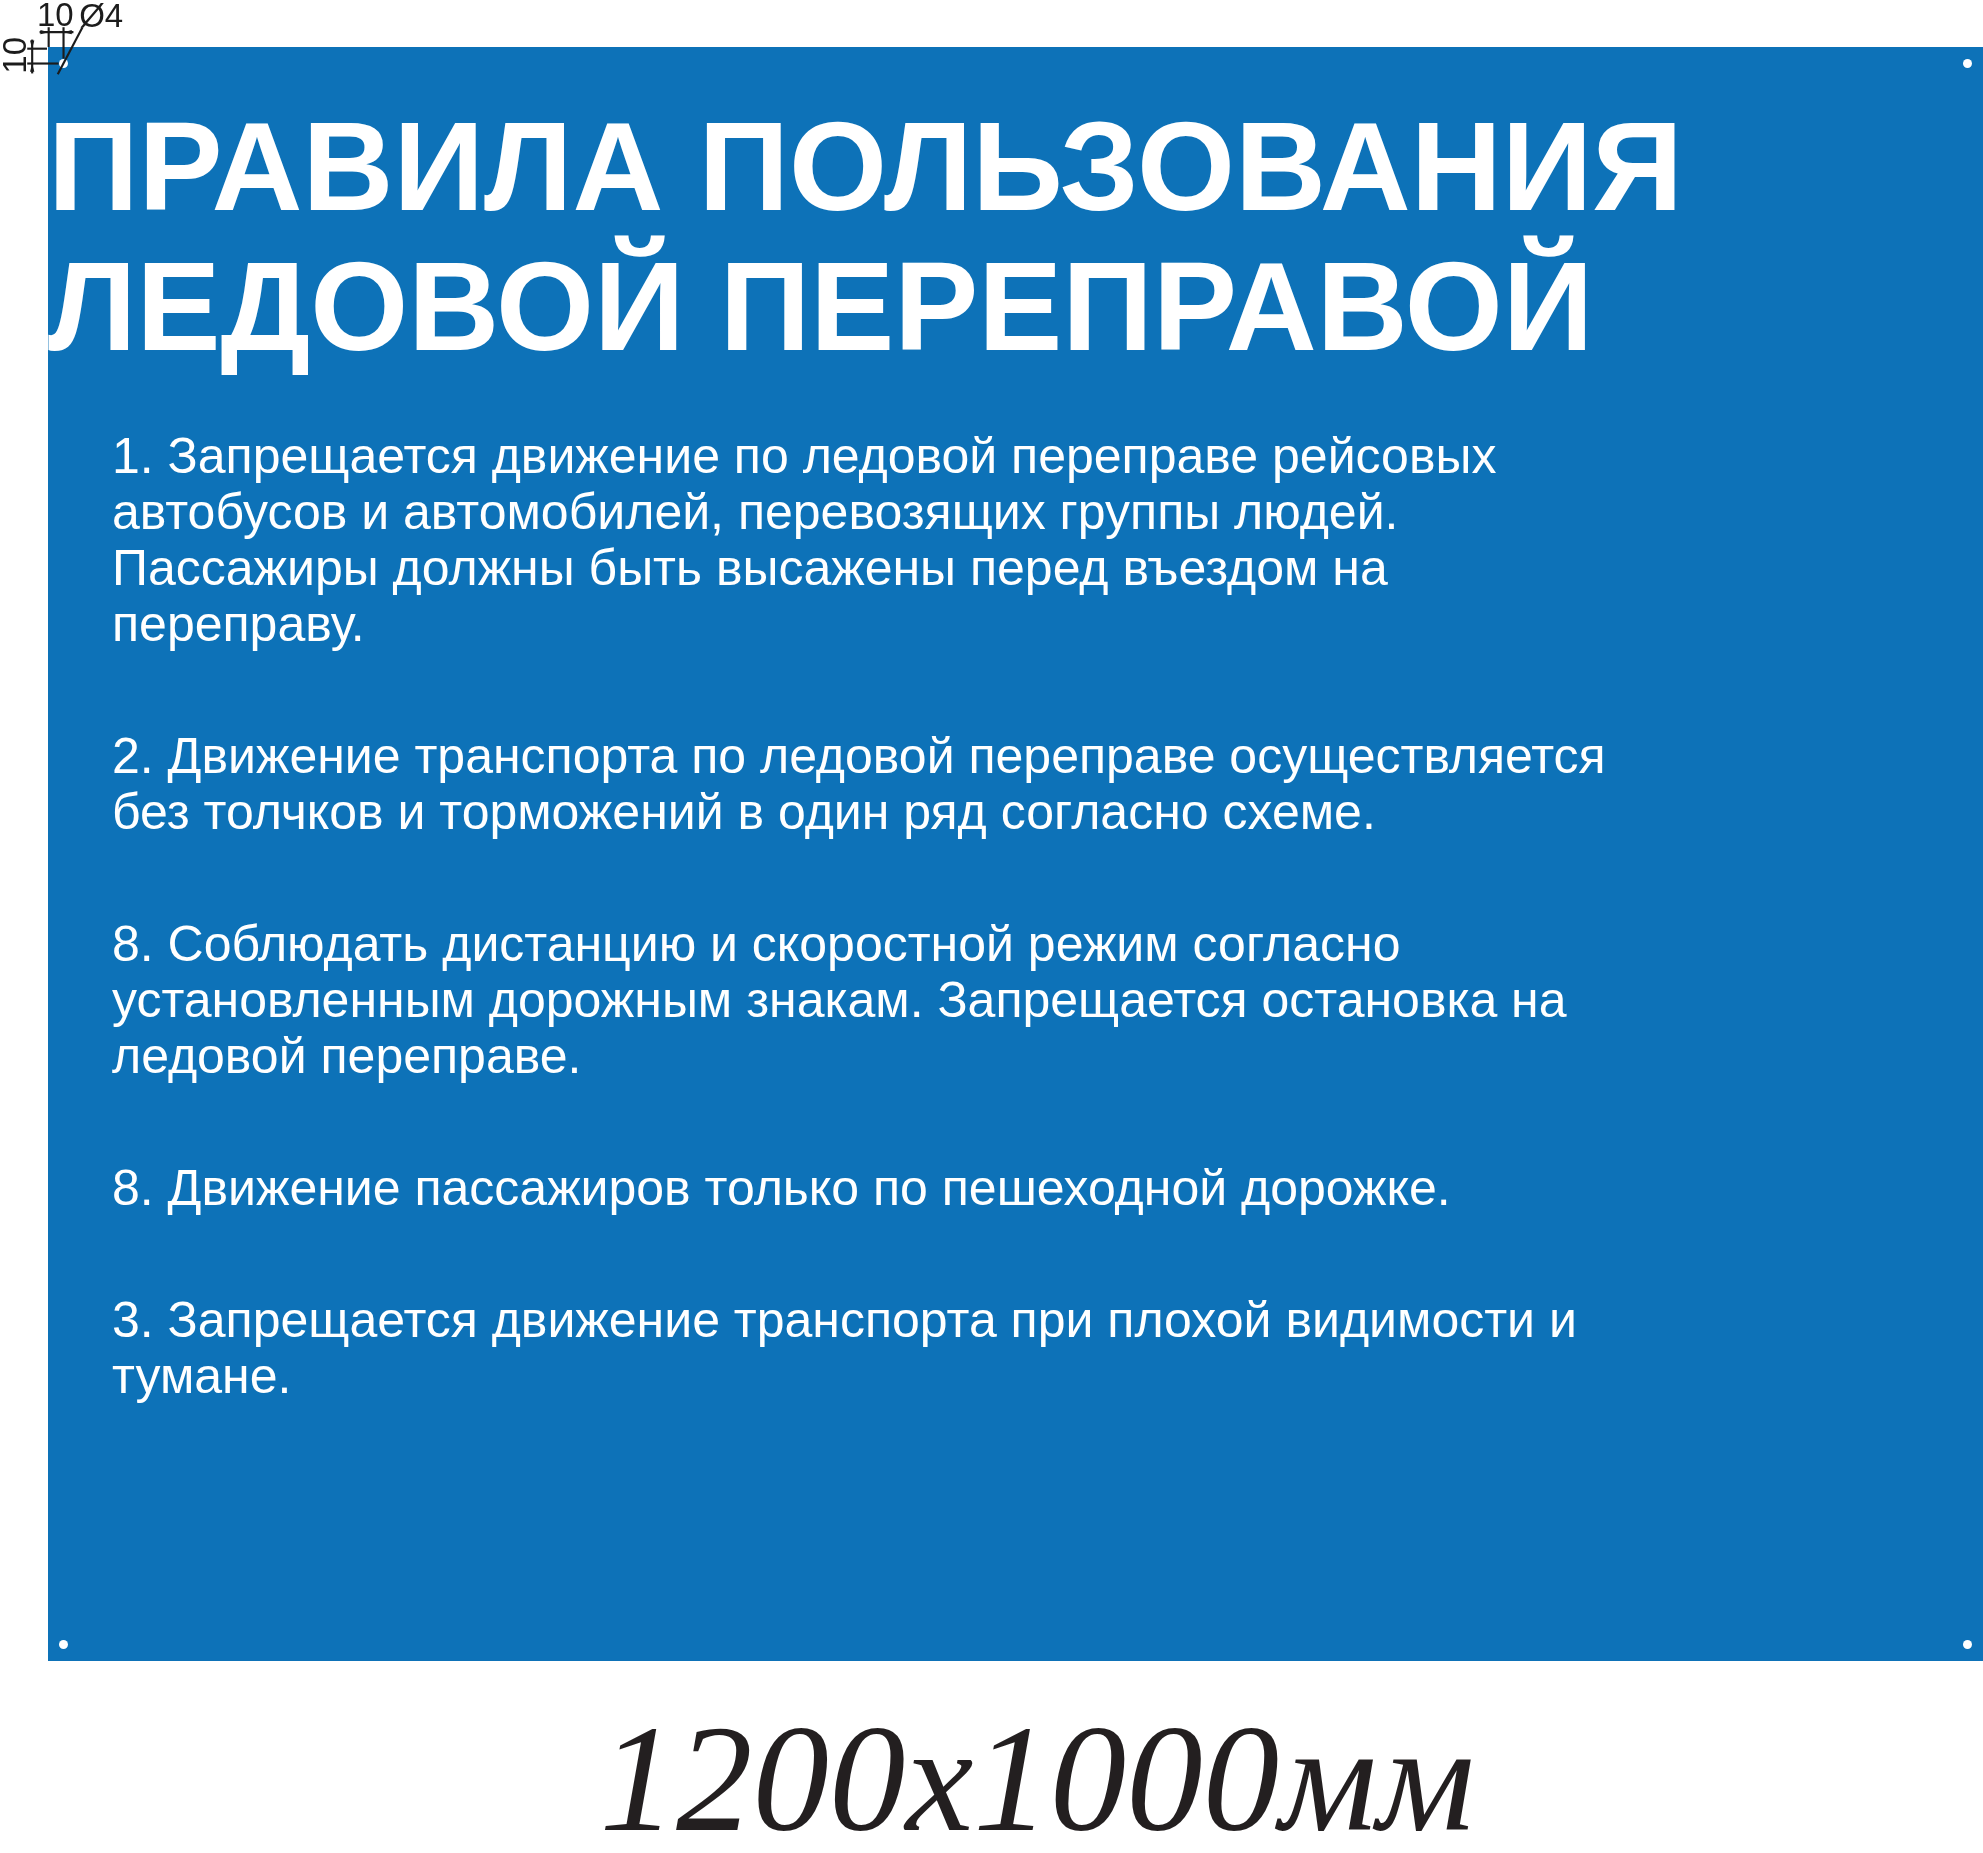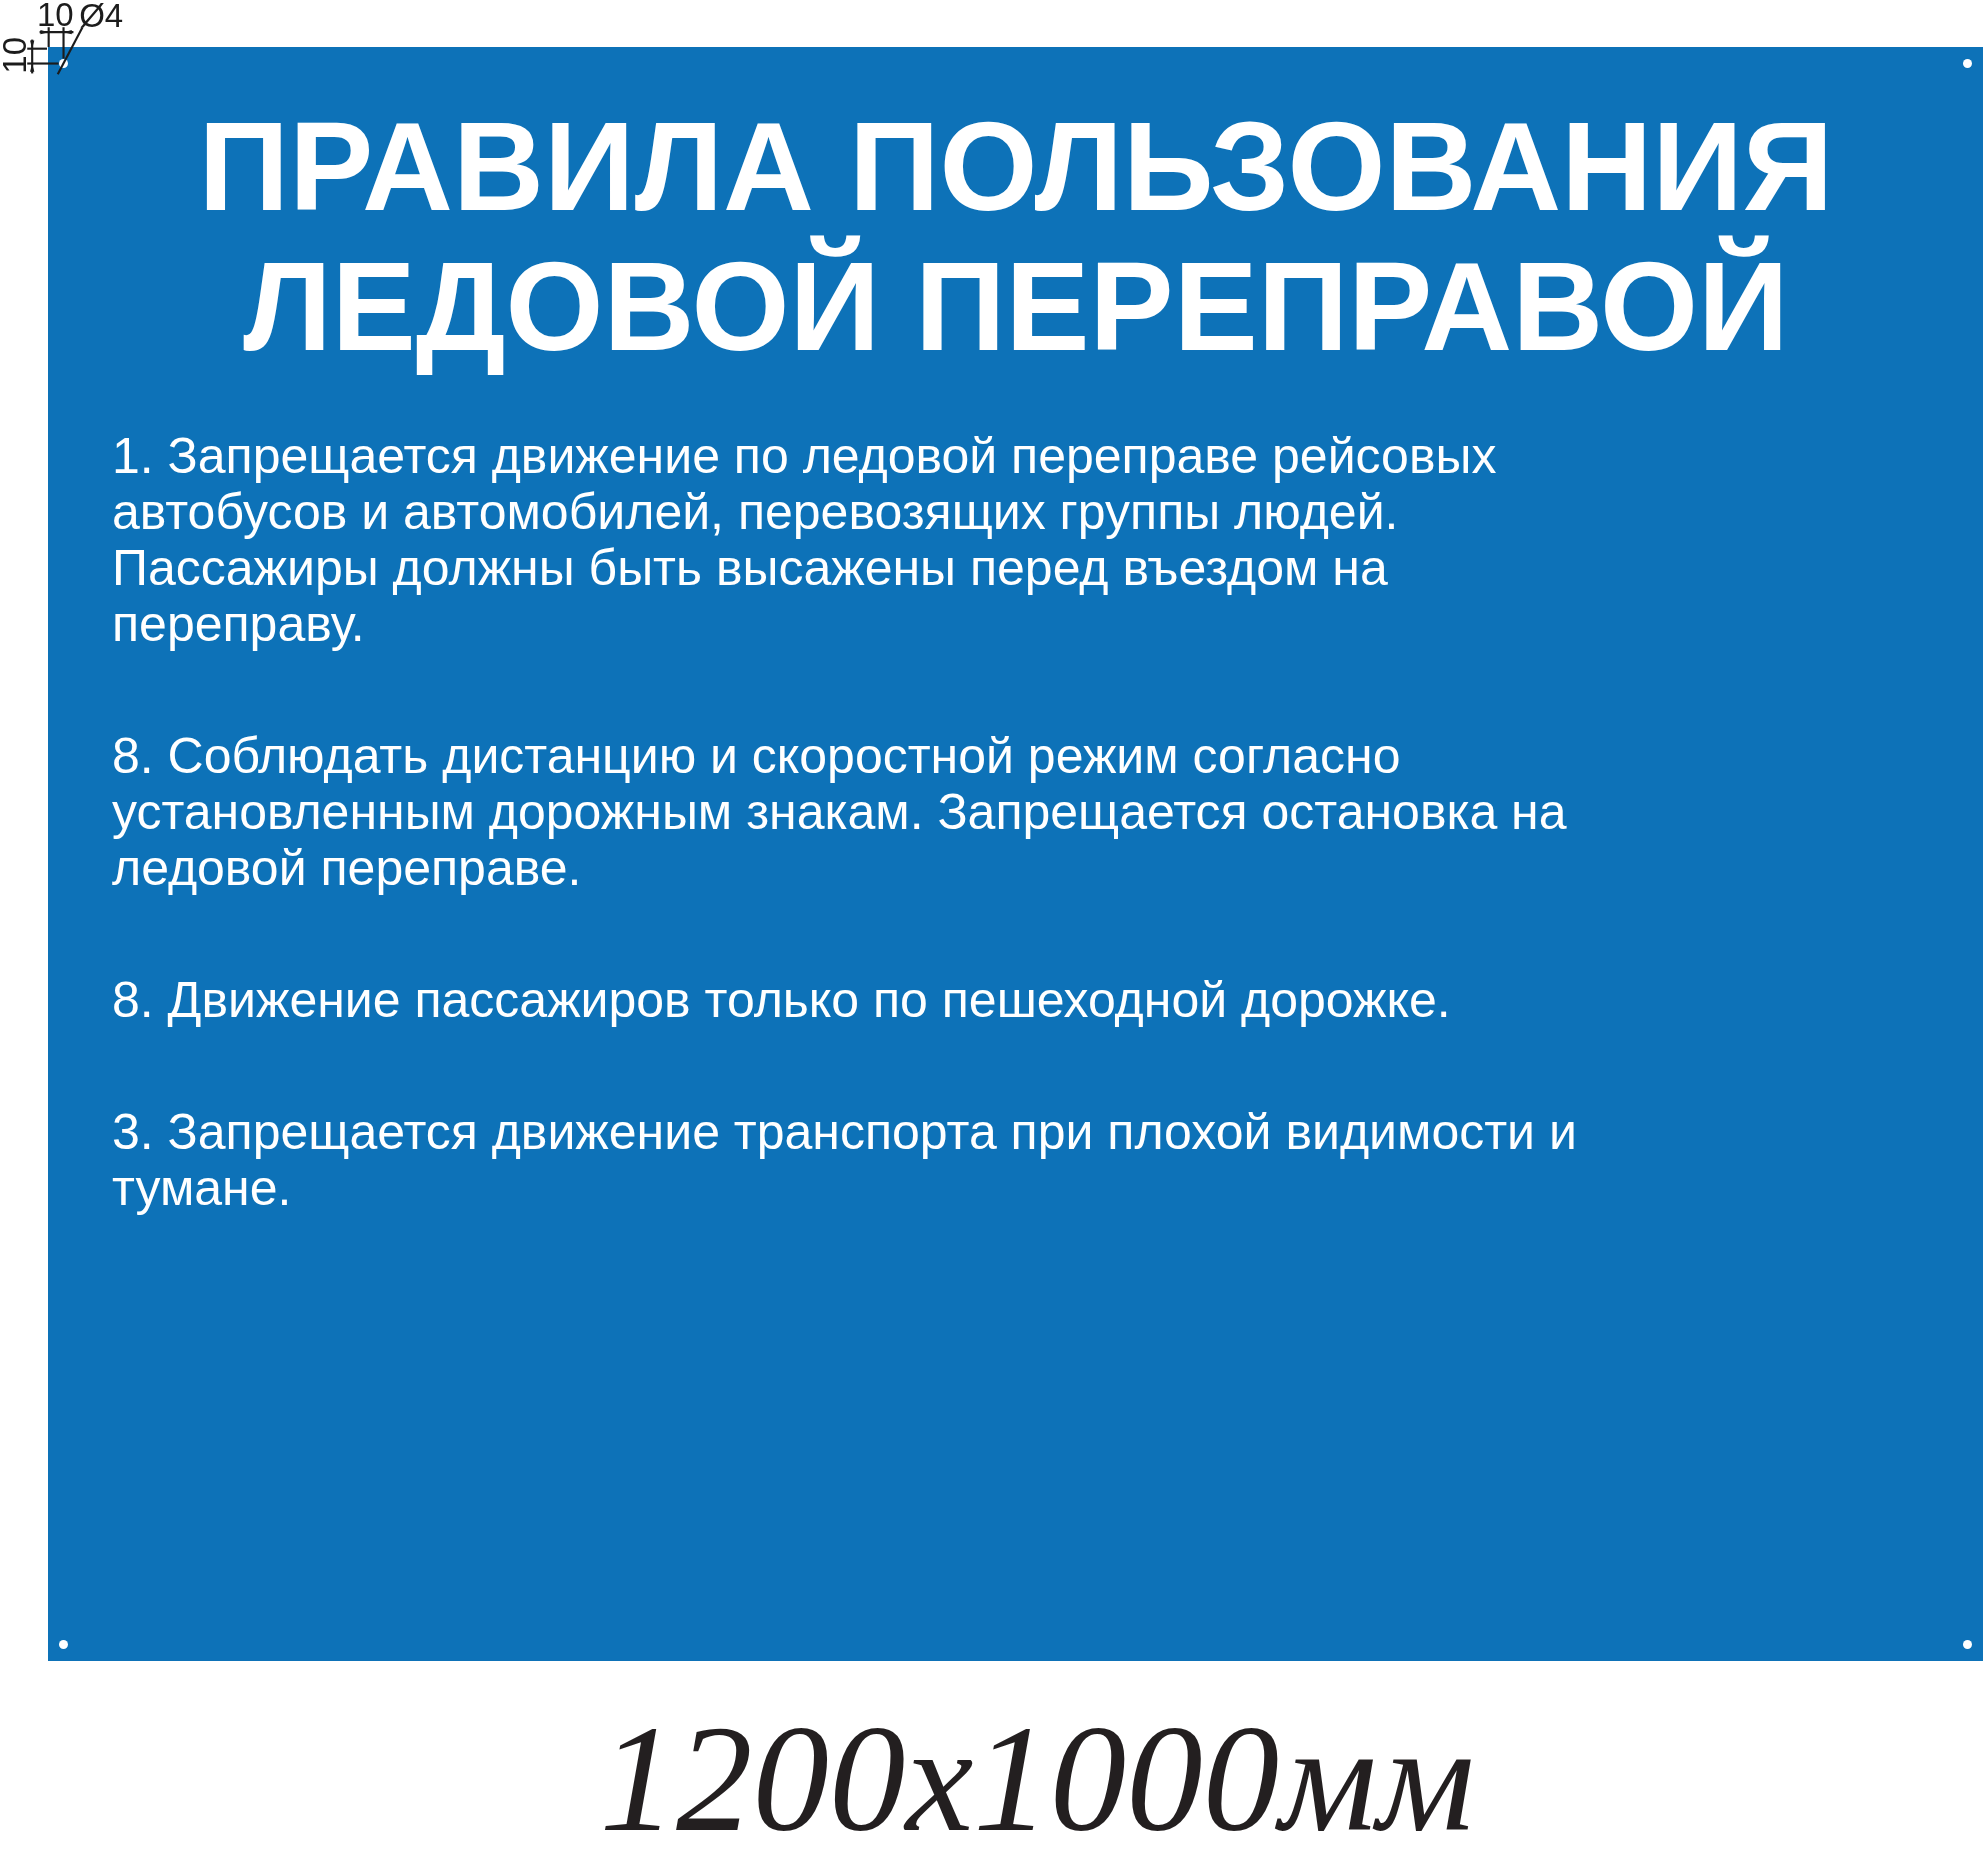--- a/index.html
+++ b/index.html
@@ -23,21 +23,20 @@
     background:var(--text-white,#ffffff);
   }
   .hole.tl{left:10.7px;top:11.6px;}
   .hole.tr{right:11.6px;top:11.6px;}
   .hole.bl{left:10.7px;bottom:11.6px;}
   .hole.br{right:11.6px;bottom:11.6px;}
   
   .sign-title{
     position:absolute;
     left:0;right:0;top:50px;
-    text-align:center;
     white-space:pre;
     color:var(--text-white,#ffffff);
     font-size:126px;
     line-height:140px;
     font-weight:bold;
     letter-spacing:0;
   }
   
   .rules{
     position:absolute;
@@ -95,20 +94,22 @@
     <div class="hole br"></div>
 
     <div class="sign-title">ПРАВИЛА ПОЛЬЗОВАНИЯ
 ЛЕДОВОЙ ПЕРЕПРАВОЙ</div>
 
     <div class="rules">
       <p class="rule">1. Запрещается движение по ледовой переправе рейсовых
 автобусов и автомобилей, перевозящих группы людей.
 Пассажиры должны быть высажены перед въездом на
 переправу.</p>
+      <p class="rule">2. Движение транспорта по ледовой переправе осуществляется
+без толчков и торможений в один ряд согласно схеме.</p>
       <p class="rule">8. Соблюдать дистанцию и скоростной режим согласно
 установленным дорожным знакам. Запрещается остановка на
 ледовой переправе.</p>
       <p class="rule">8. Движение пассажиров только по пешеходной дорожке.</p>
       <p class="rule">3. Запрещается движение транспорта при плохой видимости и
 тумане.</p>
     </div>
   </div>
 
   <svg class="dim-svg" viewBox="0 0 200 120">

